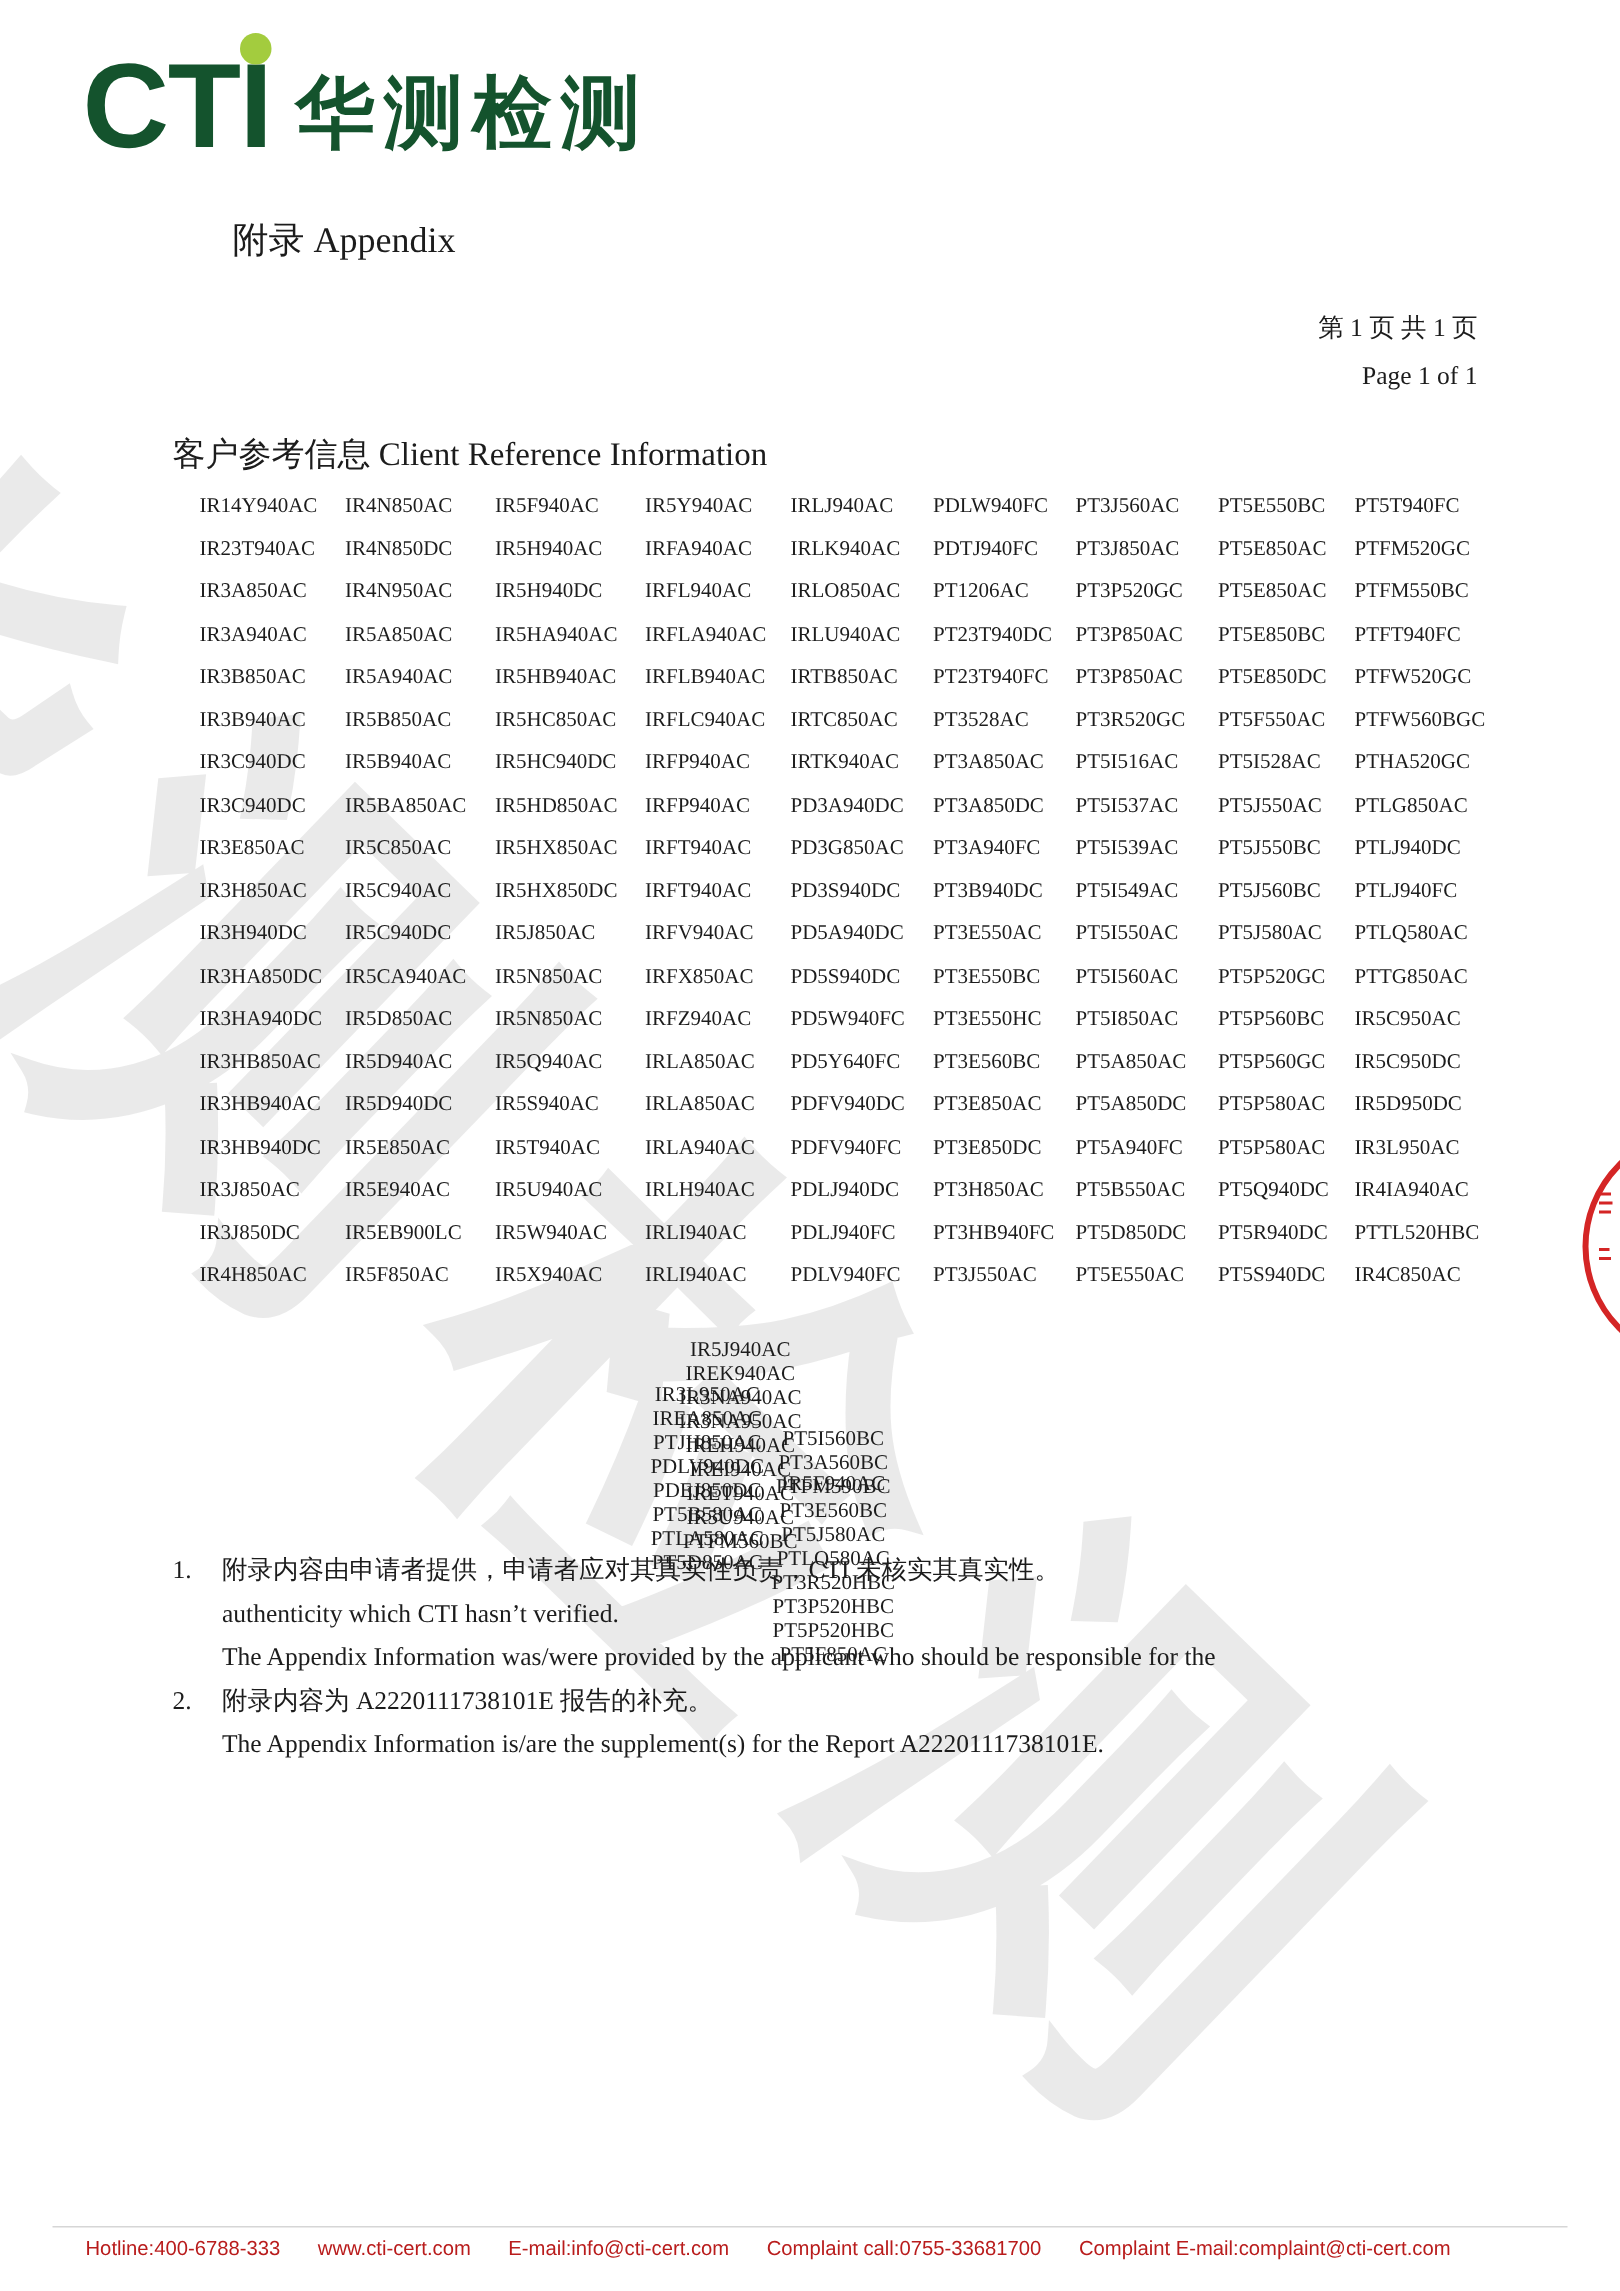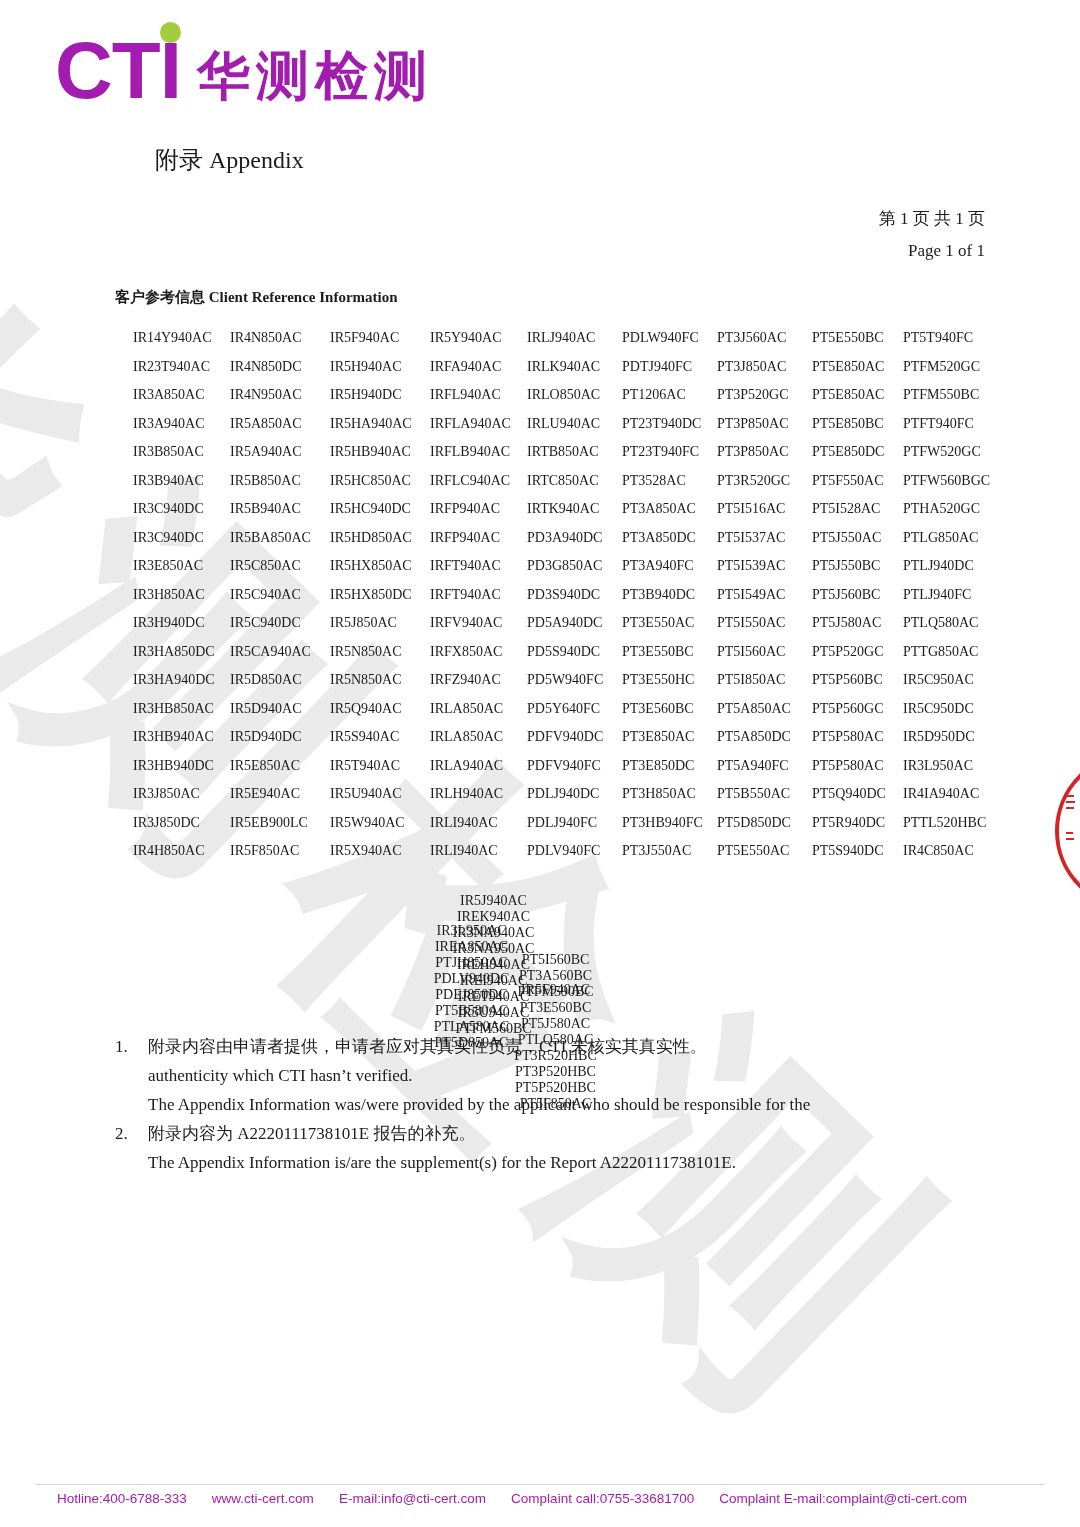--- a/index.html
+++ b/index.html
@@ -11,34 +11,34 @@
   
   .watermark{
     position:absolute; left:-60px; top:140px; z-index:0;
     transform:rotate(44deg); transform-origin:0 0;
     font-family:"Liberation Sans", sans-serif; font-weight:bold;
     font-size:330px; letter-spacing:55px; white-space:nowrap;
     color:rgba(125,125,125,0.16); pointer-events:none;
   }
   
   .logo{ position:absolute; top:38px; left:55px; z-index:2;
-         display:flex; align-items:flex-end; gap:16px; color:#a21caf; }
+         display:flex; align-items:flex-end; gap:16px; color:#14532d; }
   .logo-cti{ position:relative; font-family:"Liberation Sans",sans-serif;
              font-weight:bold; font-size:80px; line-height:0.82; letter-spacing:-1px; }
   .logo-dot{ position:absolute; top:-16px; right:0px; width:21px; height:21px;
              border-radius:50%; background:#a3cc3e; }
   .logo-cn{ font-family:"Liberation Sans",sans-serif; font-weight:bold;
             font-size:53px; letter-spacing:6px; line-height:1; padding-bottom:2px; }
   
   .appendix-title{ position:absolute; top:144px; left:115px; z-index:2;
                    font-size:24px; font-weight:normal;margin-left:40px; }
   .page-info{ position:absolute; top:203px; right:95px; z-index:2;
               text-align:right; font-size:17px; line-height:32px; }
   .section-title{ position:absolute; top:288px; left:115px; z-index:2;
-                  font-size:15px; font-weight:bold; }
+                  font-size:22px; font-weight:normal; }
   
   .codes-grid{ position:absolute; top:324px; left:133px; width:872px; z-index:1;
                font-size:14px; }
   .grid-row{ display:grid;
              grid-template-columns:97px 100px 100px 97px 95px 95px 95px 91px 1fr;
              height:28.5px; align-items:center; }
   .extra-rows{ position:absolute; top:893px; left:115px; z-index:1; font-size:14px; }
   .extra-row{ display:flex; justify-content:space-between; height:29.5px; align-items:center;flex-direction:column; }
   .extra-row.w1{ width:757px; }
   .extra-row.w2{ width:713px; }
@@ -51,21 +51,21 @@
   .stmt-item{ position:relative; padding-left:33px; }
   .stmt-num{ position:absolute; left:0; top:0; }
   
   .seal-arc{ position:absolute; top:752px; right:-133px; width:150px; height:150px;
              border:4px solid #d42525; border-radius:50%; z-index:3; }
   .seal-bar{ position:absolute; background:#d42525; z-index:3; }
   
   .footer{ position:absolute; left:35px; right:35px; top:1484px; z-index:2;
            border-top:1px solid #d6d6d6; padding:6px 0 0 22px;
            display:flex; gap:25px;
-           font-family:"Liberation Sans",sans-serif; font-size:13.5px; color:#a21caf;
+           font-family:"Liberation Sans",sans-serif; font-size:13.5px; color:#b91c1c;
            white-space:nowrap; }
 </style>
 </head>
 <body>
 
 <div class="page">
 
   <div class="watermark">华测检测</div>
 
   <div class="logo">

